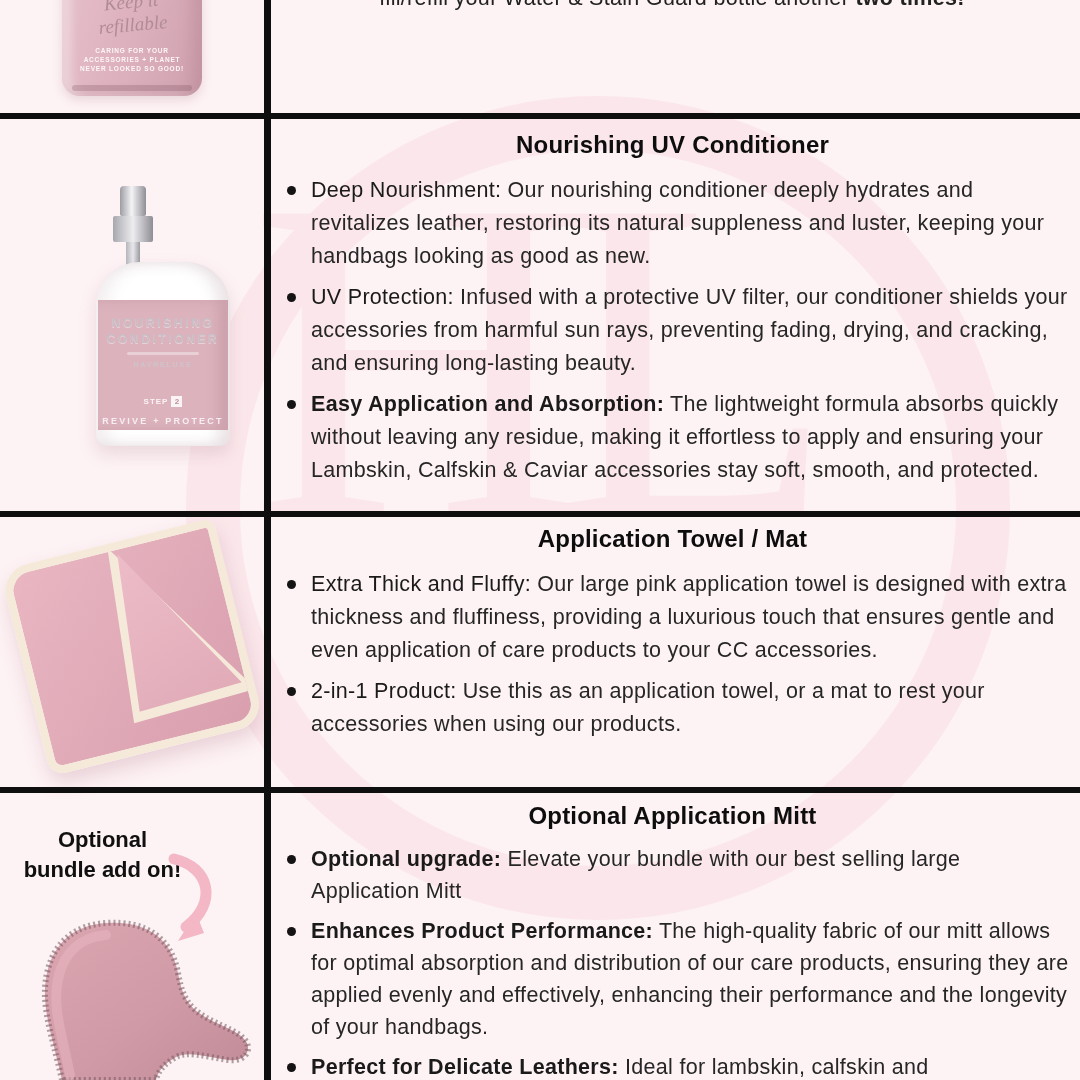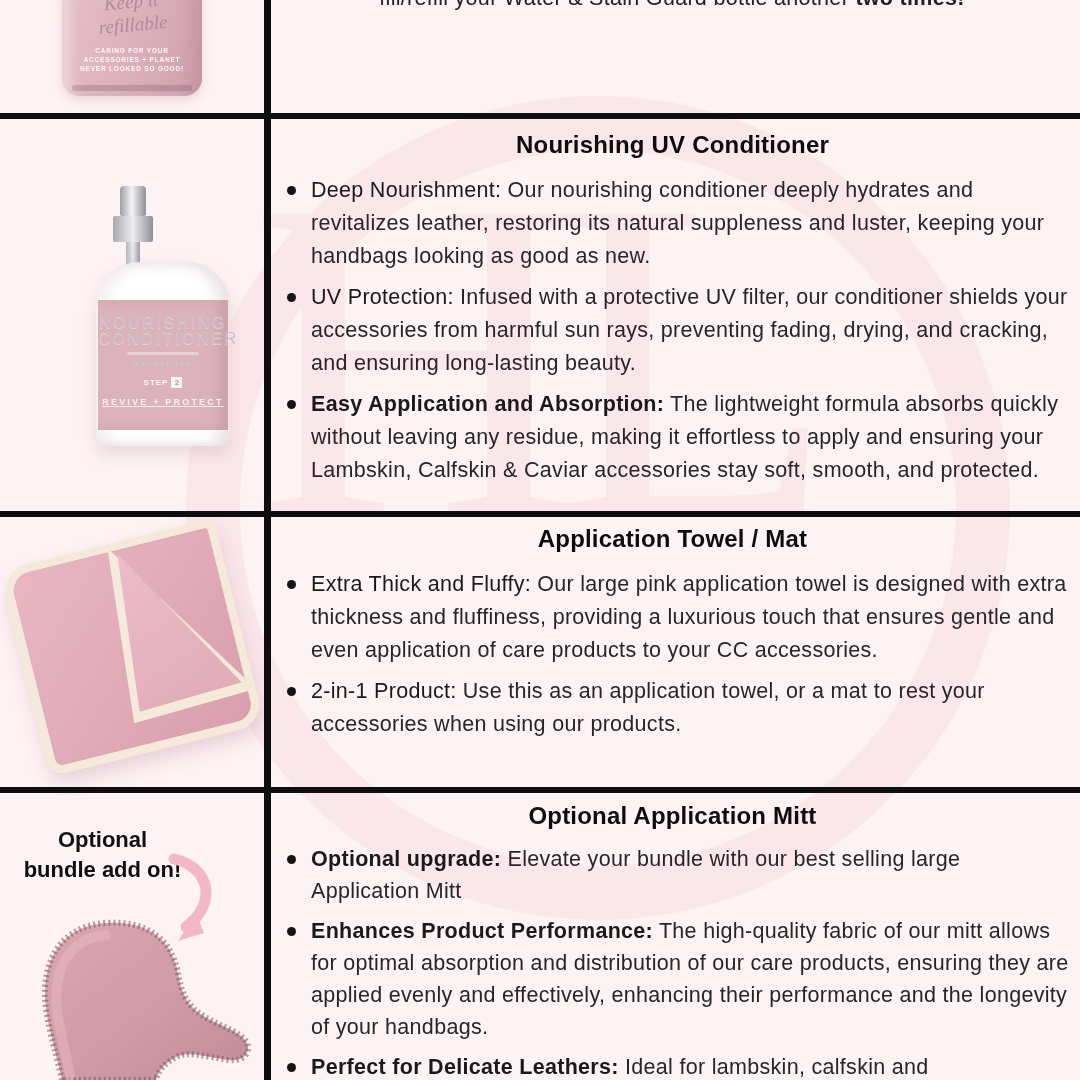--- a/index.html
+++ b/index.html
@@ -53,29 +53,29 @@
     background:linear-gradient(90deg,#9c9ca3,#f4f4f6 45%,#8f8f96);}
   .pump-collar{position:absolute;left:113px;top:96px;width:40px;height:26px;border-radius:2px;
     background:linear-gradient(90deg,#a7a7ae,#ededf0 50%,#8d8d94);}
   .pump-stem{position:absolute;left:126px;top:122px;width:14px;height:40px;
     background:linear-gradient(90deg,#b5b5bb,#e8e8ec 50%,#9a9aa1);}
   .bottle-body{position:absolute;left:96px;top:142px;width:134px;height:184px;background:#ffffff;
     border-radius:44px 44px 10px 10px;
     box-shadow:inset -12px 0 14px rgba(185,160,170,.28),inset 12px 0 14px rgba(185,160,170,.16),0 8px 16px rgba(190,150,160,.28);}
   .bottle-label{position:absolute;left:98px;top:180px;width:130px;height:130px;background:#dcb3bd;
     box-shadow:inset -10px 0 12px rgba(160,110,125,.25);text-align:center;}
-  .lbl-title{margin-top:15px;font-size:16px;line-height:16px;letter-spacing:2.6px;font-weight:400;color:#c9bdc5;
+  .lbl-title{margin-top:15px;font-size:12px;line-height:16px;letter-spacing:2.6px;font-weight:700;color:#c9bdc5;
     text-shadow:0 1px 0 rgba(255,255,255,.4);}
   .lbl-bar{width:72px;height:3px;margin:5px auto 0;background:rgba(255,255,255,.38);border-radius:2px;}
   .lbl-brand{margin-top:6px;font-size:7px;letter-spacing:1.8px;font-weight:700;color:#cfc3ca;}
-  .lbl-step{margin-top:9px;display:flex;justify-content:center;align-items:center;gap:3px;}
+  .lbl-step{margin-top:28px;display:flex;justify-content:center;align-items:center;gap:3px;}
   .lbl-step .stp{font-size:8px;font-weight:700;letter-spacing:1px;color:#fbf3f5;}
   .lbl-step .num{display:inline-block;width:11px;height:11px;line-height:11px;font-size:8px;font-weight:700;
     background:rgba(255,255,255,.85);color:#c08fa0;}
-  .lbl-bottom{margin-top:9px;font-size:9px;letter-spacing:2.2px;font-weight:700;color:#f7eef1;text-decoration:underline;}
+  .lbl-bottom{margin-top:9px;font-size:9px;letter-spacing:2.2px;font-weight:700;color:#f7eef1;}
   
   .towel{position:absolute;left:22px;top:24px;width:204px;height:196px;transform:rotate(-14deg);
     background:linear-gradient(135deg,#e9b6c2,#d99fae);border:8px solid #f5ead9;
     border-radius:28px 12px 26px 16px;box-shadow:0 10px 18px rgba(190,140,155,.3);}
   .fold-edge{position:absolute;inset:0;background:#f5ead9;
     clip-path:polygon(50% -2%,104% 86%,42% 88%);}
   .fold-face{position:absolute;inset:0;background:linear-gradient(160deg,#efc0cc,#dfa8b5);
     clip-path:polygon(54% 2%,98% 81%,46% 83%);}
   
   .addon-label{position:absolute;left:0;top:32px;width:205px;text-align:center;

